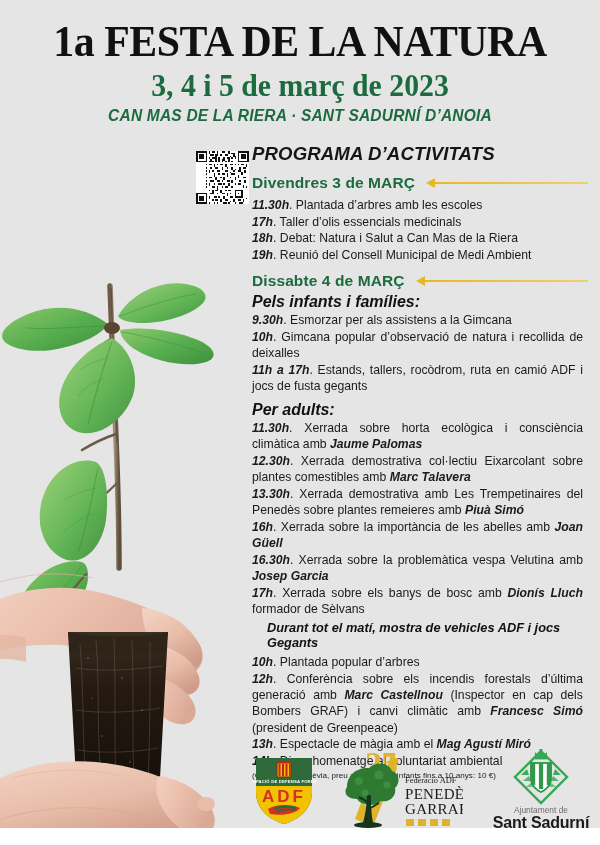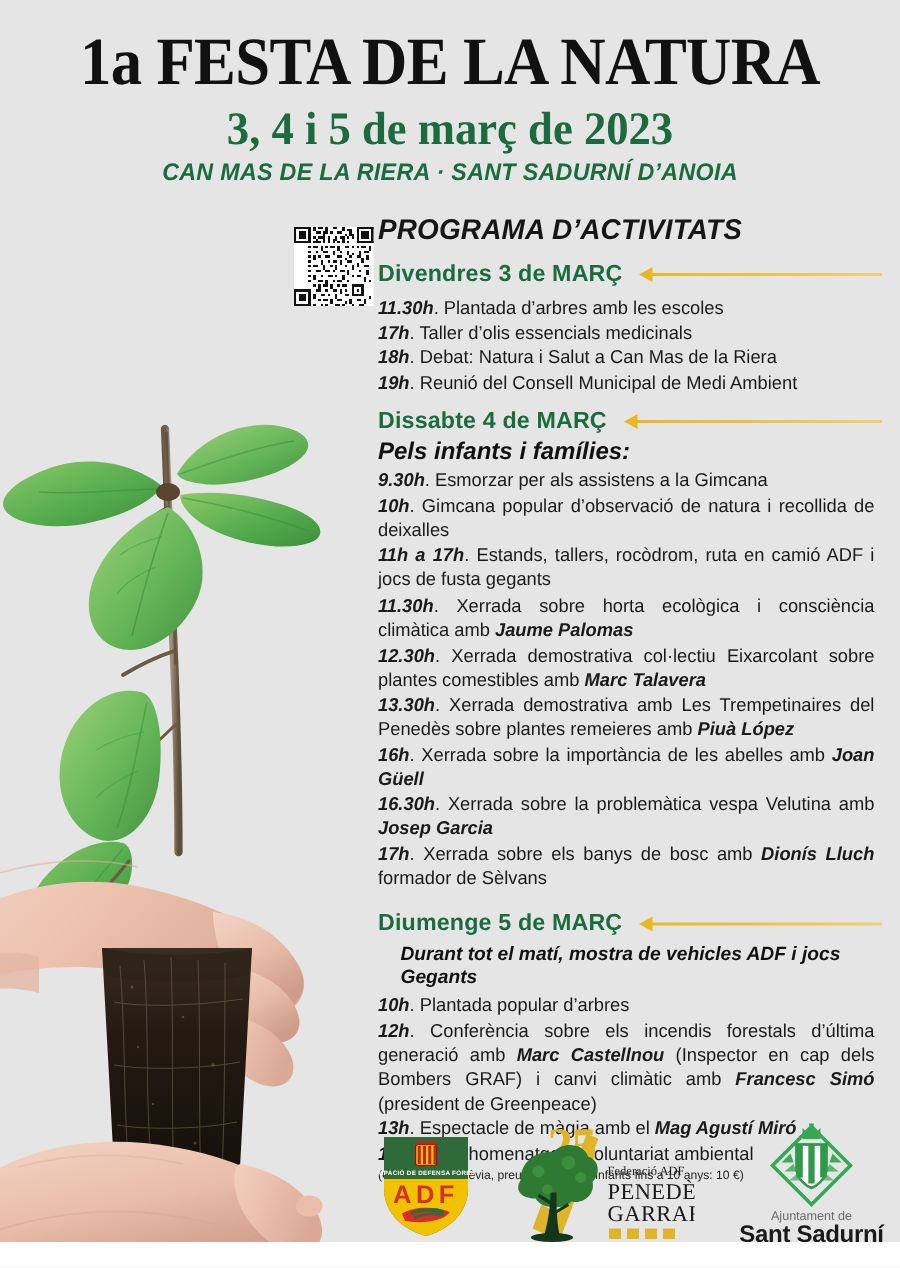--- a/index.html
+++ b/index.html
@@ -446,36 +446,30 @@
         <div class="head"></div>
           <div class="shaft"></div>
       </div>
     </div>
     <div class="sub-head first">Pels infants i famílies:</div>
     <div class="entries" style="margin-top:1px;">
       <div class="entry"><span class="t">9.30h</span><span>. Esmorzar per als assistens a la Gimcana</span></div>
       <div class="entry"><span class="t">10h</span><span>. Gimcana popular d’observació de natura i recollida de deixalles</span></div>
       <div class="entry"><span class="t">11h a 17h</span><span>. Estands, tallers, rocòdrom, ruta en camió ADF i jocs de fusta gegants</span></div>
     </div>
+    <div class="sub-head">Per adults:</div>
     <div class="entries" style="margin-top:1px;">
       <div class="entry"><span class="t">11.30h</span><span>. Xerrada sobre horta ecològica i consciència climàtica amb </span><span class="nm">Jaume Palomas</span><span></span></div>
       <div class="entry"><span class="t">12.30h</span><span>. Xerrada demostrativa col·lectiu Eixarcolant sobre plantes comestibles amb </span><span class="nm">Marc Talavera</span><span></span></div>
-      <div class="entry"><span class="t">13.30h</span><span>. Xerrada demostrativa amb Les Trempetinaires del Penedès sobre plantes remeieres amb </span><span class="nm">Piuà López</span><span></span></div>
+      <div class="entry"><span class="t">13.30h</span><span>. Xerrada demostrativa amb Les Trempetinaires del Penedès sobre plantes remeieres amb </span><span class="nm">Piuà Simó</span><span></span></div>
       <div class="entry"><span class="t">16h</span><span>. Xerrada sobre la importància de les abelles amb </span><span class="nm">Joan Güell</span><span></span></div>
       <div class="entry"><span class="t">16.30h</span><span>. Xerrada sobre la problemàtica vespa Velutina amb </span><span class="nm">Josep Garcia</span><span></span></div>
       <div class="entry"><span class="t">17h</span><span>. Xerrada sobre els banys de bosc amb </span><span class="nm">Dionís Lluch</span><span> formador de Sèlvans</span></div>
     </div>
 
-    <div class="day-head" style="margin-top:14px;">
-      <div class="day-label">Diumenge 5 de MARÇ</div>
-      <div class="arrow">
-        <div class="head"></div>
-          <div class="shaft"></div>
-      </div>
-    </div>
     <div class="lead-line">Durant tot el matí, mostra de vehicles ADF i jocs Gegants</div>
     <div class="entries" style="margin-top:4px;">
       <div class="entry"><span class="t">10h</span><span>. Plantada popular d’arbres</span></div>
       <div class="entry"><span class="t">12h</span><span>. Conferència sobre els incendis forestals d’última generació amb </span><span class="nm">Marc Castellnou</span><span> (Inspector en cap dels Bombers GRAF) i canvi climàtic amb </span><span class="nm">Francesc Simó</span><span> (president de Greenpeace)</span></div>
       <div class="entry"><span class="t">13h</span><span>. Espectacle de màgia amb el </span><span class="nm">Mag Agustí Miró</span><span></span></div>
       <div class="entry"><span class="t">14h</span><span>. Dinar homenatge al voluntariat ambiental</span></div>
     </div>
     <div class="fineprint">(Cal inscripció prèvia, preu adults 15 € · infants fins a 10 anys: 10 €)</div>
   </div>
 

